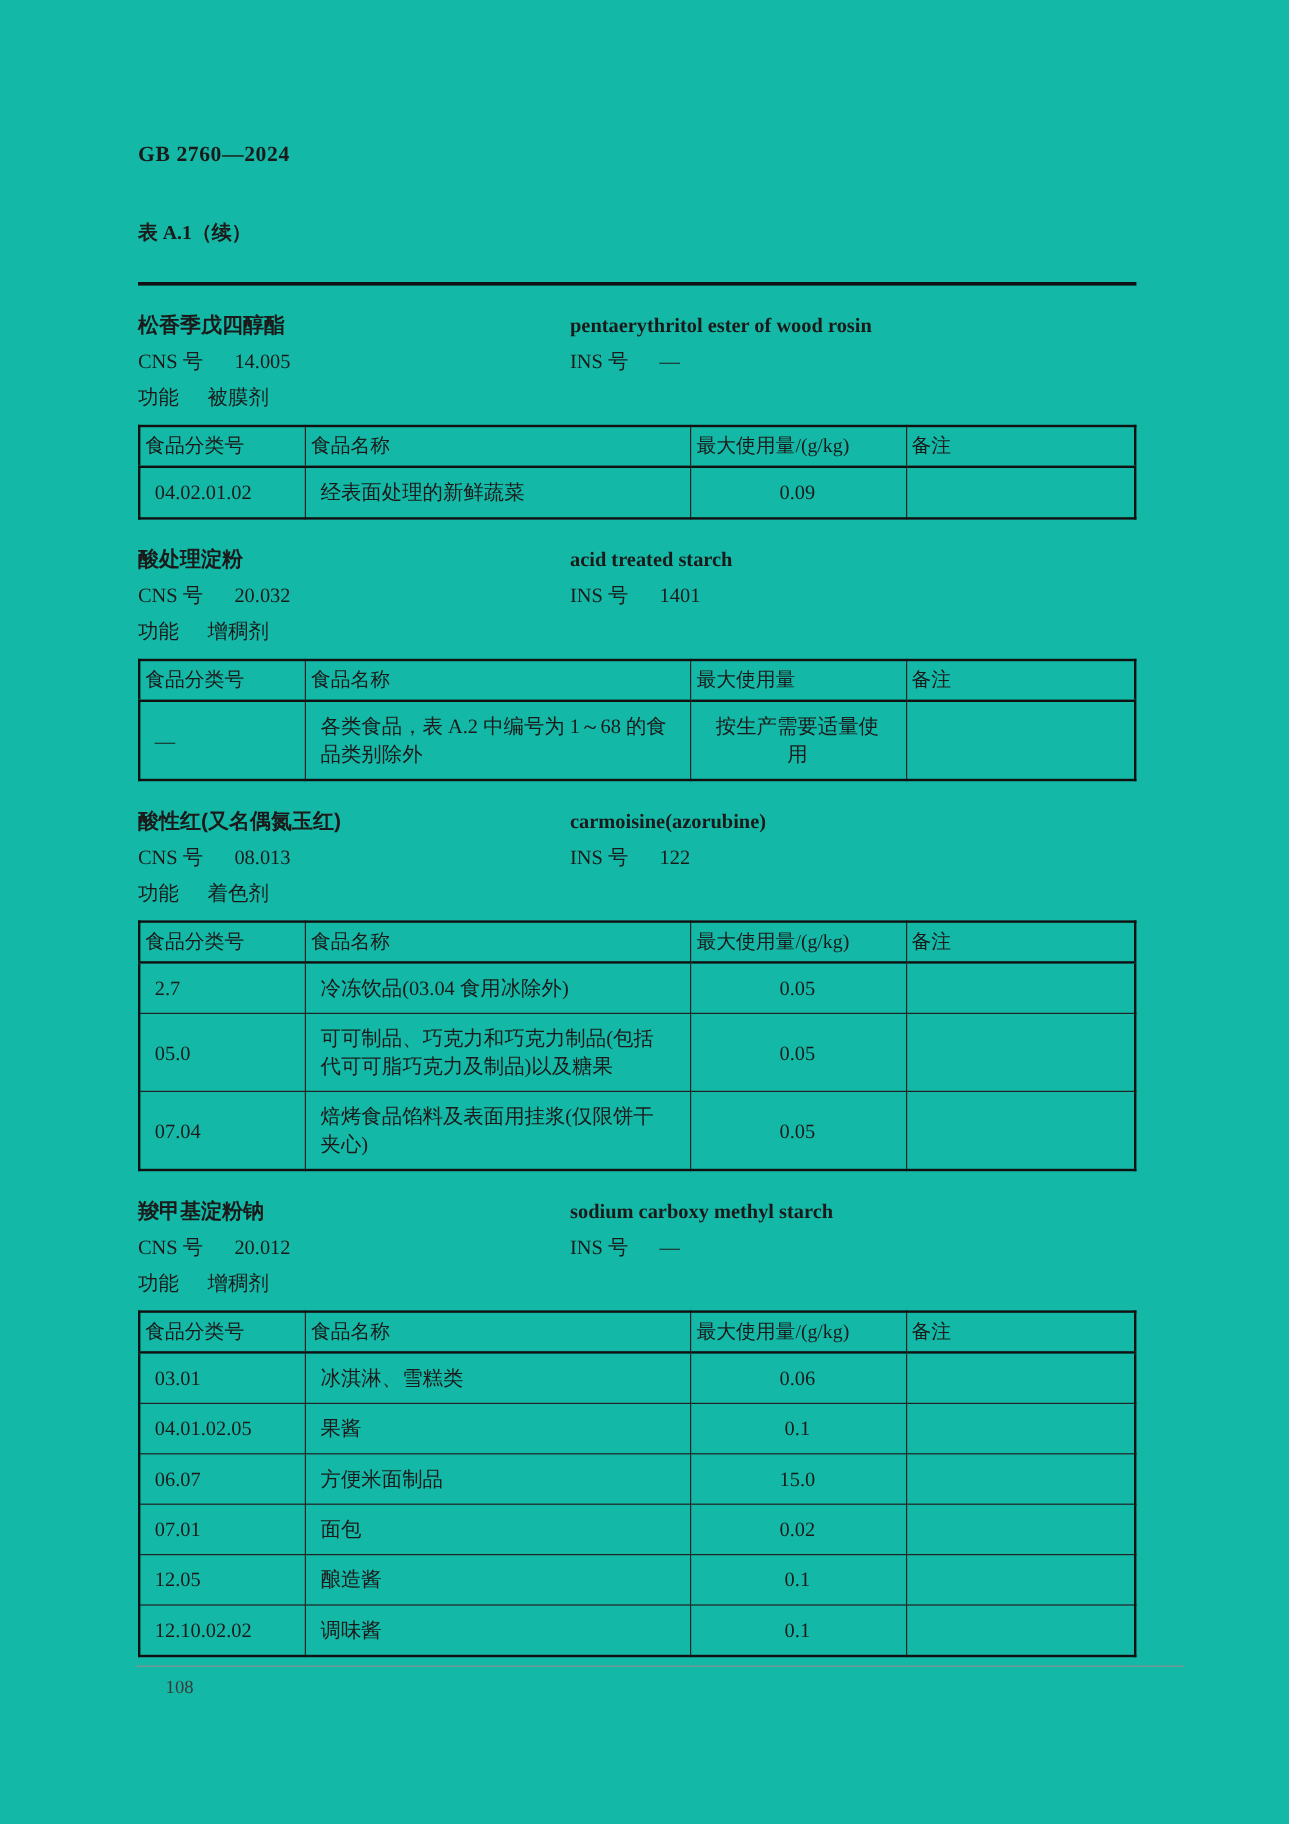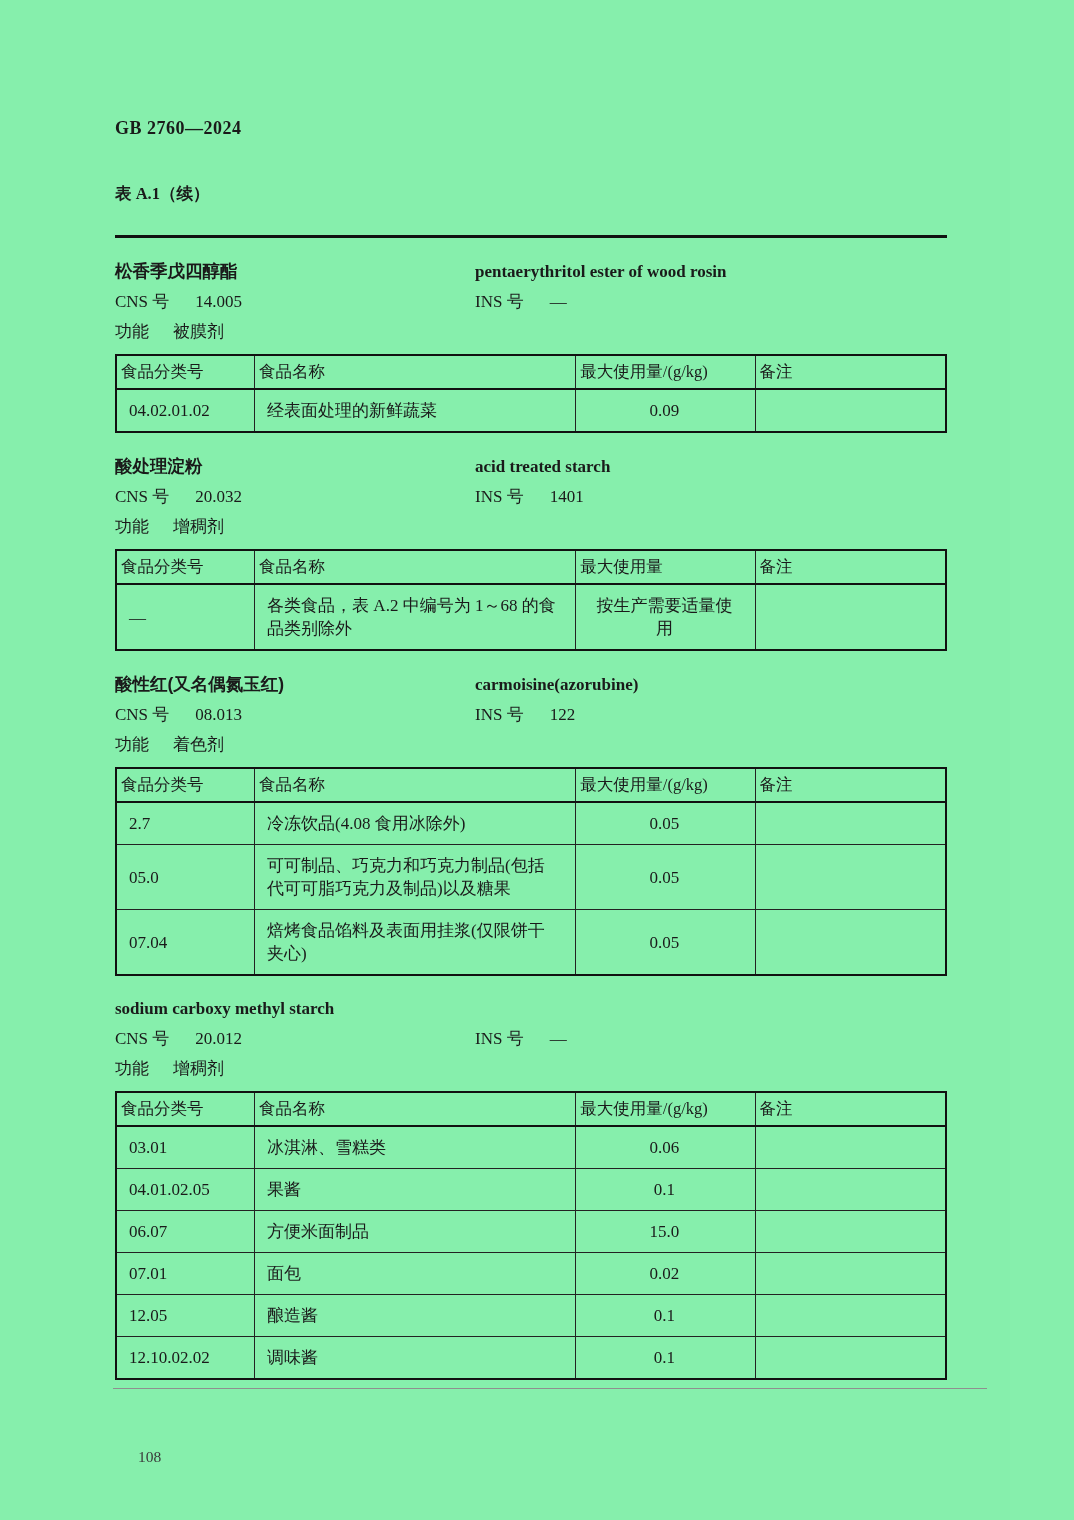--- a/index.html
+++ b/index.html
@@ -1,20 +1,20 @@
 <!DOCTYPE html>
 <html><head>
 <meta charset="utf-8">
 <style>
   * { margin:0; padding:0; box-sizing:border-box; }
   html,body { background:#ffffff; }
   .page {
     position:relative;
     width:1074px; height:1520px;
-    background:#86efac;
+    background:#14b8a6;
     color:#1a1a1a;
     font-family:"Liberation Serif","DejaVu Serif",serif;
     overflow:hidden;
   }
   .content { padding:118px 127px 0 115px; }
 
   .doc-number {
     font-weight:bold;
     font-size:18px;
     letter-spacing:0.5px;
@@ -84,21 +84,21 @@
   .usage-table td.col3 { text-align:center; }
 
   .footer-rule {
     position:absolute;
     left:113px; top:1388px;
     width:874px;
     border-top:1.5px solid #8f8f8f;
   }
   .page-number {
     position:absolute;
-    left:138px; top:1448px;
+    left:138px; top:1398px;
     font-size:15.5px;
     color:#3a3a3a;
   }
 </style>
 </head>
 <body>
 
 <div class="page">
   <div class="content">
 
@@ -223,21 +223,21 @@
         <tr>
                 <th>食品分类号</th>
                 <th>食品名称</th>
                 <th>最大使用量/(g/kg)</th>
                 <th>备注</th>
               </tr>
       </thead>
       <tbody>
               <tr>
                 <td class="col0">2.7</td>
-                <td class="col1">冷冻饮品(4.08 食用冰除外)</td>
+                <td class="col1">冷冻饮品(03.04 食用冰除外)</td>
                 <td class="col2">0.05</td>
                 <td class="col3"></td>
               </tr>
               <tr>
                 <td class="col0">05.0</td>
                 <td class="col1">可可制品、巧克力和巧克力制品(包括代可可脂巧克力及制品)以及糖果</td>
                 <td class="col2">0.05</td>
                 <td class="col3"></td>
               </tr>
               <tr>
@@ -245,20 +245,21 @@
                 <td class="col1">焙烤食品馅料及表面用挂浆(仅限饼干夹心)</td>
                 <td class="col2">0.05</td>
                 <td class="col3"></td>
               </tr>
             </tbody>
     </table>
   </div>
 
   <div class="section">
     <div class="name-row">
+      <div class="name-cn">羧甲基淀粉钠</div>
       <div class="name-en">sodium carboxy methyl starch</div>
     </div>
     <div class="info-row">
       <div class="info-left">
         <span>CNS 号</span><span class="info-value">20.012</span>
       </div>
       <div>
         <span>INS 号</span><span class="info-value">—</span>
       </div>
     </div>

